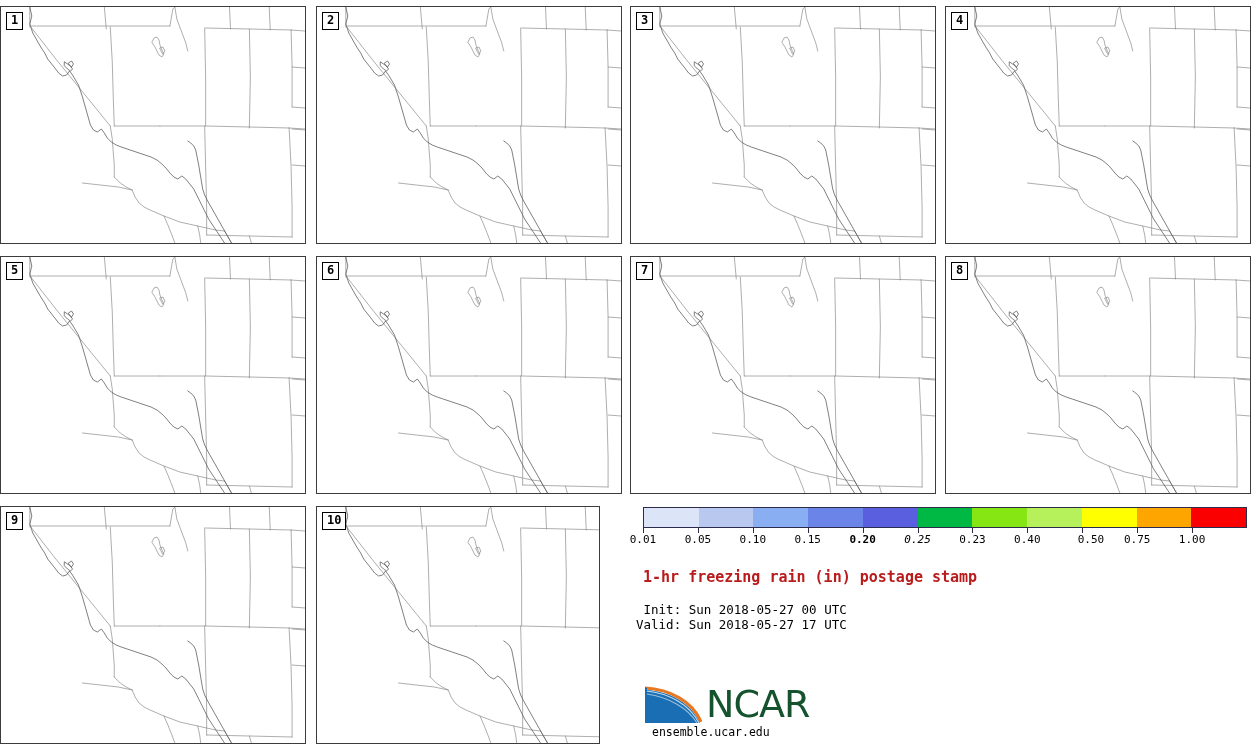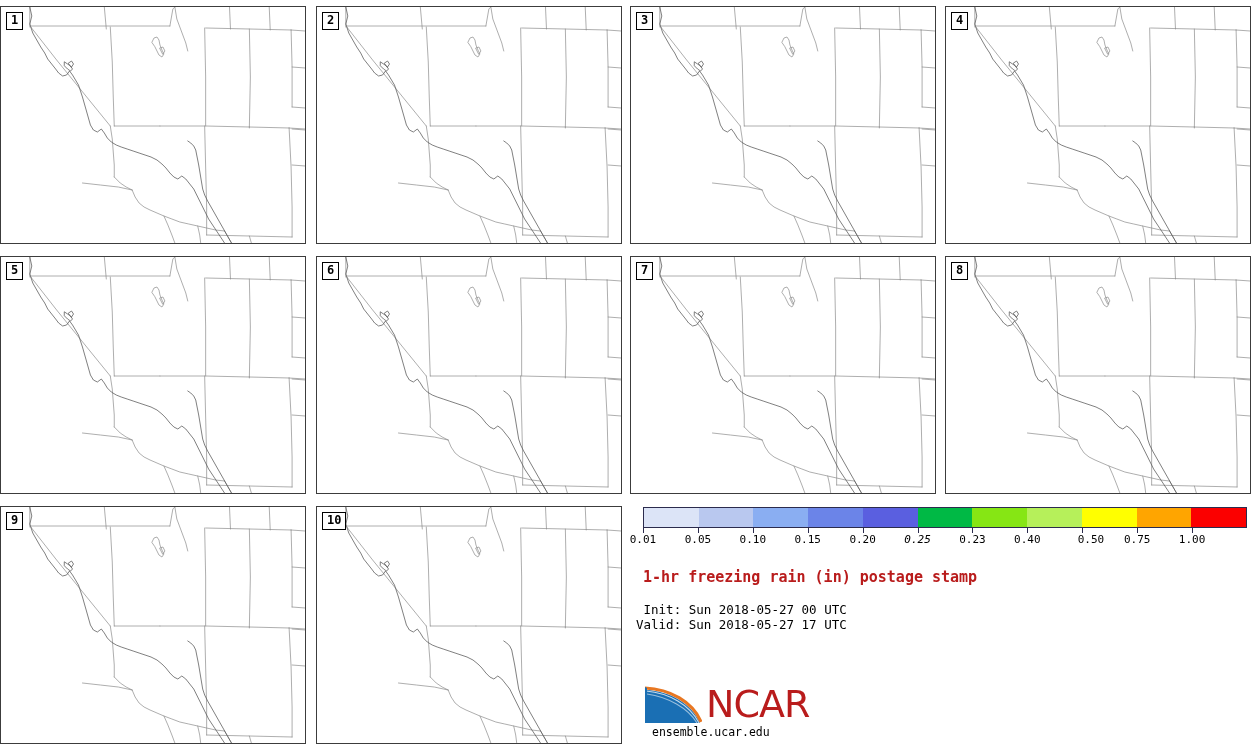--- a/index.html
+++ b/index.html
@@ -153,21 +153,21 @@
   }
   #ncar-wordmark {
     position: absolute;
     left: 62px;
     top: 2px;
     font-family: "DejaVu Sans", "Liberation Sans", sans-serif;
     font-size: 38px;
     font-weight: 400;
     letter-spacing: -1px;
     line-height: 40px;
-    color: #b91c1c;
+    color: #14532d;
   }
   #ncar-url {
     position: absolute;
     left: 8px;
     top: 43px;
     font-family: "DejaVu Sans Mono", "Liberation Mono", monospace;
     font-size: 11.5px;
     line-height: 14px;
     color: #000000;
     white-space: nowrap;
@@ -611,21 +611,21 @@
         </g>
         <g fill="none" stroke="#555555" stroke-width="0.75" stroke-linejoin="round" stroke-linecap="round">
           <path d="M 29,0 L 31,9 L 29,17 L 32,26 L 36,33 L 40,40 L 44,46 L 47,52 L 51,57 L 55,62 L 58,66 L 62,69 L 66,68 L 69,64 L 72,68 L 75,73 L 78,78 L 80,84 L 82,90 L 84,97 L 86,104 L 88,111 L 90,118 L 93,123 L 97,125 L 101,122 L 104,126 L 107,131 L 111,135 L 116,138 L 121,140 L 127,142 L 133,144 L 139,146 L 145,148 L 151,150 L 157,153 L 162,157 L 166,161 L 170,166 L 174,170 L 178,172 L 182,169 L 186,172 L 190,177 L 194,182 L 197,188 L 200,194 L 203,200 L 206,206 L 209,212 L 213,218 L 217,224 L 221,230 L 225,236"></path>
           <path d="M 232,236 L 228,229 L 224,222 L 220,215 L 216,208 L 212,201 L 208,194 L 205,188 L 203,182 L 202,176 L 201,170 L 200,164 L 199,158 L 198,153 L 197,148 L 196,143 L 194,139 L 191,136 L 188,134"></path>
           <path d="M 64,55 L 67,57 L 70,59 L 72,62 L 70,64 L 67,62 L 64,59 Z"></path>
           <path d="M 68,56 L 71,54 L 73,57 L 71,60 Z"></path>
         </g>
       </svg>
       <div class="panel-label">9</div>
     </div>
-    <div class="map-panel" style="left: 316px; top: 506px; width: 306px; height: 238px;">
+    <div class="map-panel" style="left: 316px; top: 506px; width: 284px; height: 238px;">
       <svg class="map-svg" width="304" height="236" viewBox="0 0 306 236" preserveAspectRatio="none">
         <g fill="none" stroke="#8a8a8a" stroke-width="0.7" stroke-linejoin="round" stroke-linecap="round">
           <path d="M 29,0 L 29,20"></path>
           <path d="M 30,19 L 170,19"></path>
           <path d="M 170,19 L 173,2 L 175,0"></path>
           <path d="M 104,0 L 106,22"></path>
           <path d="M 175,0 L 177,12 L 180,20 L 183,28 L 186,36 L 188,44"></path>
           <path d="M 152,35 L 154,31 L 157,30 L 159,33 L 160,38 L 162,43 L 164,47 L 162,50 L 159,48 L 157,44 L 155,40 Z"></path>
           <path d="M 160,41 L 163,40 L 165,44 L 163,47 Z"></path>
           <path d="M 30,20 L 56,53 L 83,86 L 110,119"></path>
@@ -696,21 +696,21 @@
         <div class="cbar-tick" style="left: 384.364px;"></div>
         <div class="cbar-tick" style="left: 439.273px;"></div>
         <div class="cbar-tick" style="left: 494.182px;"></div>
         <div class="cbar-tick" style="left: 549.091px;"></div>
       </div>
     <div id="colorbar-labels">
         <div class="cbar-label" style="left: 0px;">0.01</div>
         <div class="cbar-label" style="left: 54.9091px;">0.05</div>
         <div class="cbar-label" style="left: 109.818px;">0.10</div>
         <div class="cbar-label" style="left: 164.727px; text-align: right;">0.15</div>
-        <div class="cbar-label" style="left: 219.636px;">0.20</div>
+        <div class="cbar-label" style="left: 219.636px; font-weight: bold;">0.20</div>
         <div class="cbar-label" style="left: 274.545px; font-style: italic;">0.25</div>
         <div class="cbar-label" style="left: 329.455px;">0.23</div>
         <div class="cbar-label" style="left: 384.364px;">0.40</div>
         <div class="cbar-label" style="left: 448px;">0.50</div>
         <div class="cbar-label" style="left: 494.182px;">0.75</div>
         <div class="cbar-label" style="left: 549.091px;">1.00</div>
       </div>
   </div>
 
   <div id="legend-title">1-hr freezing rain (in) postage stamp</div>

